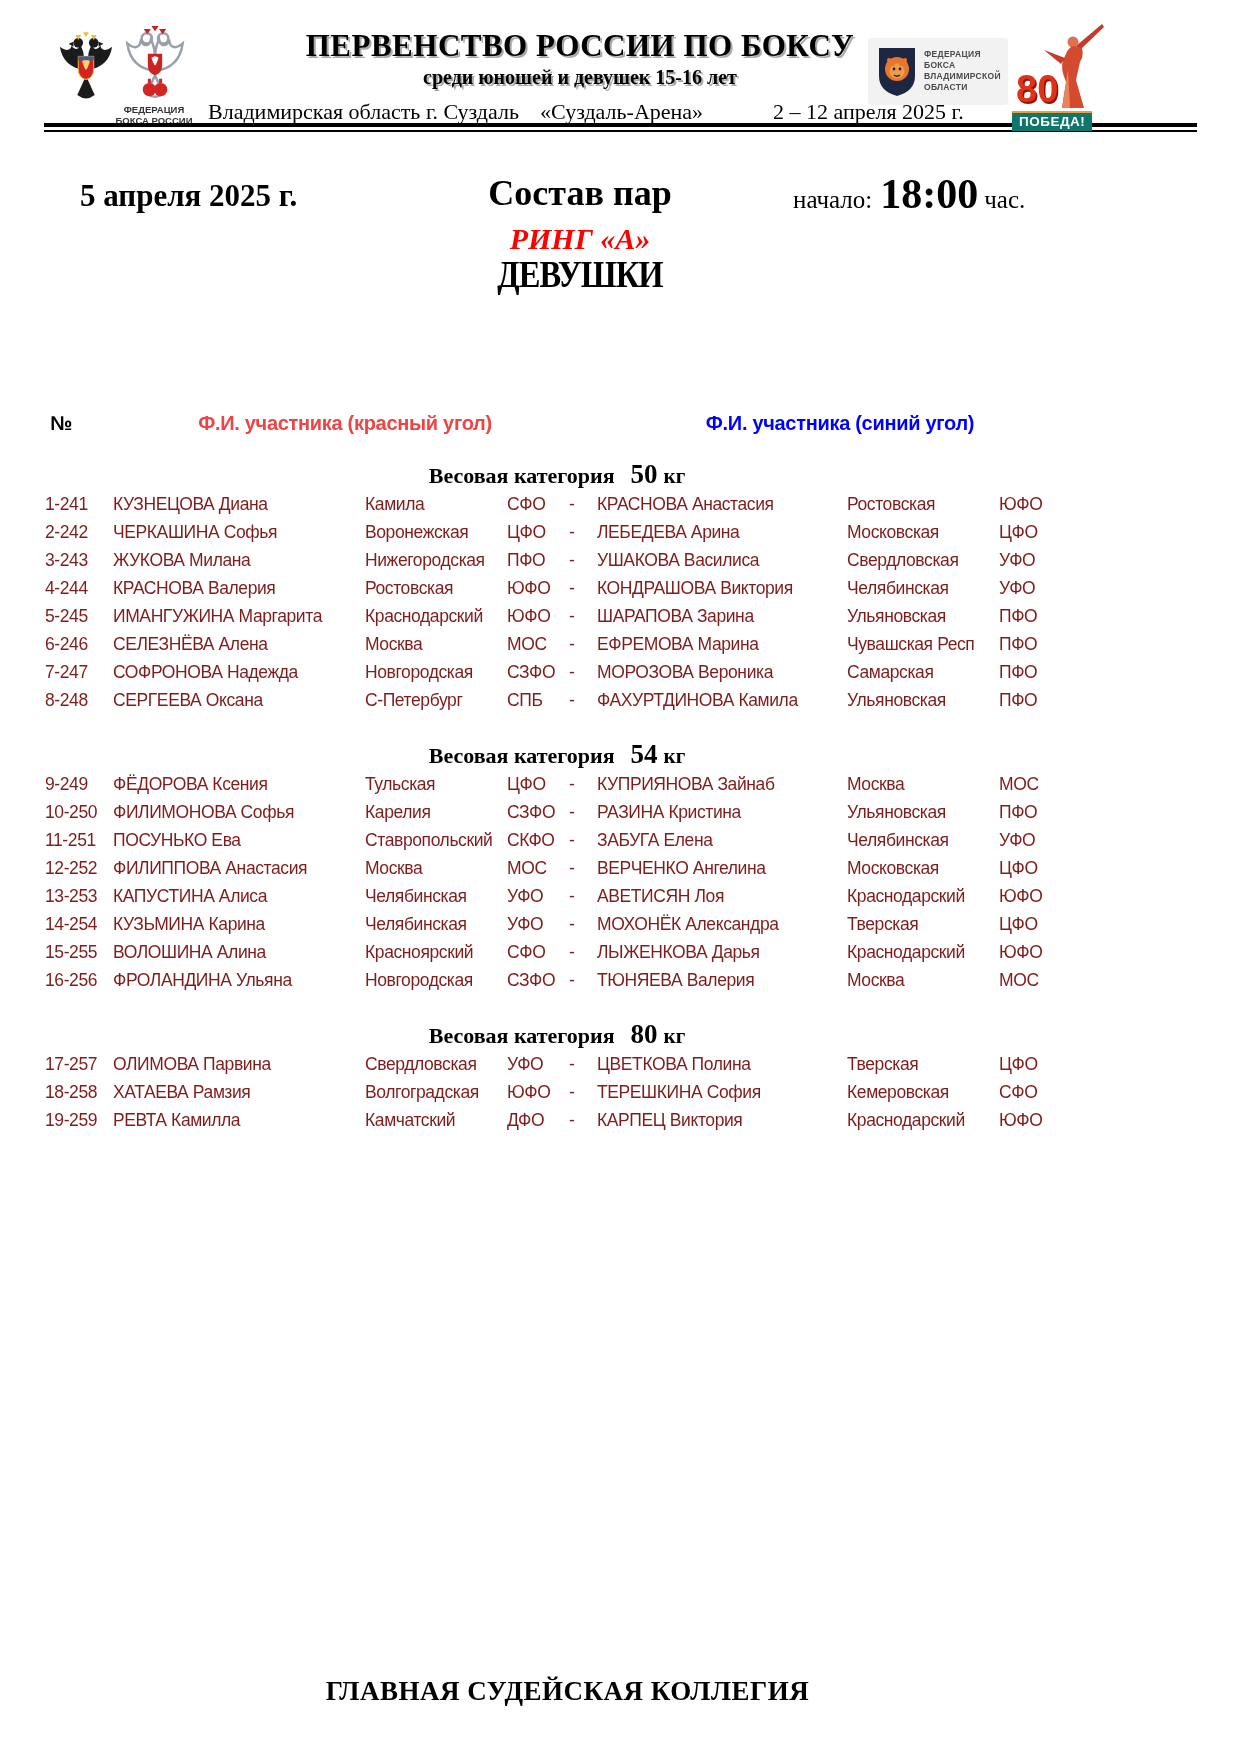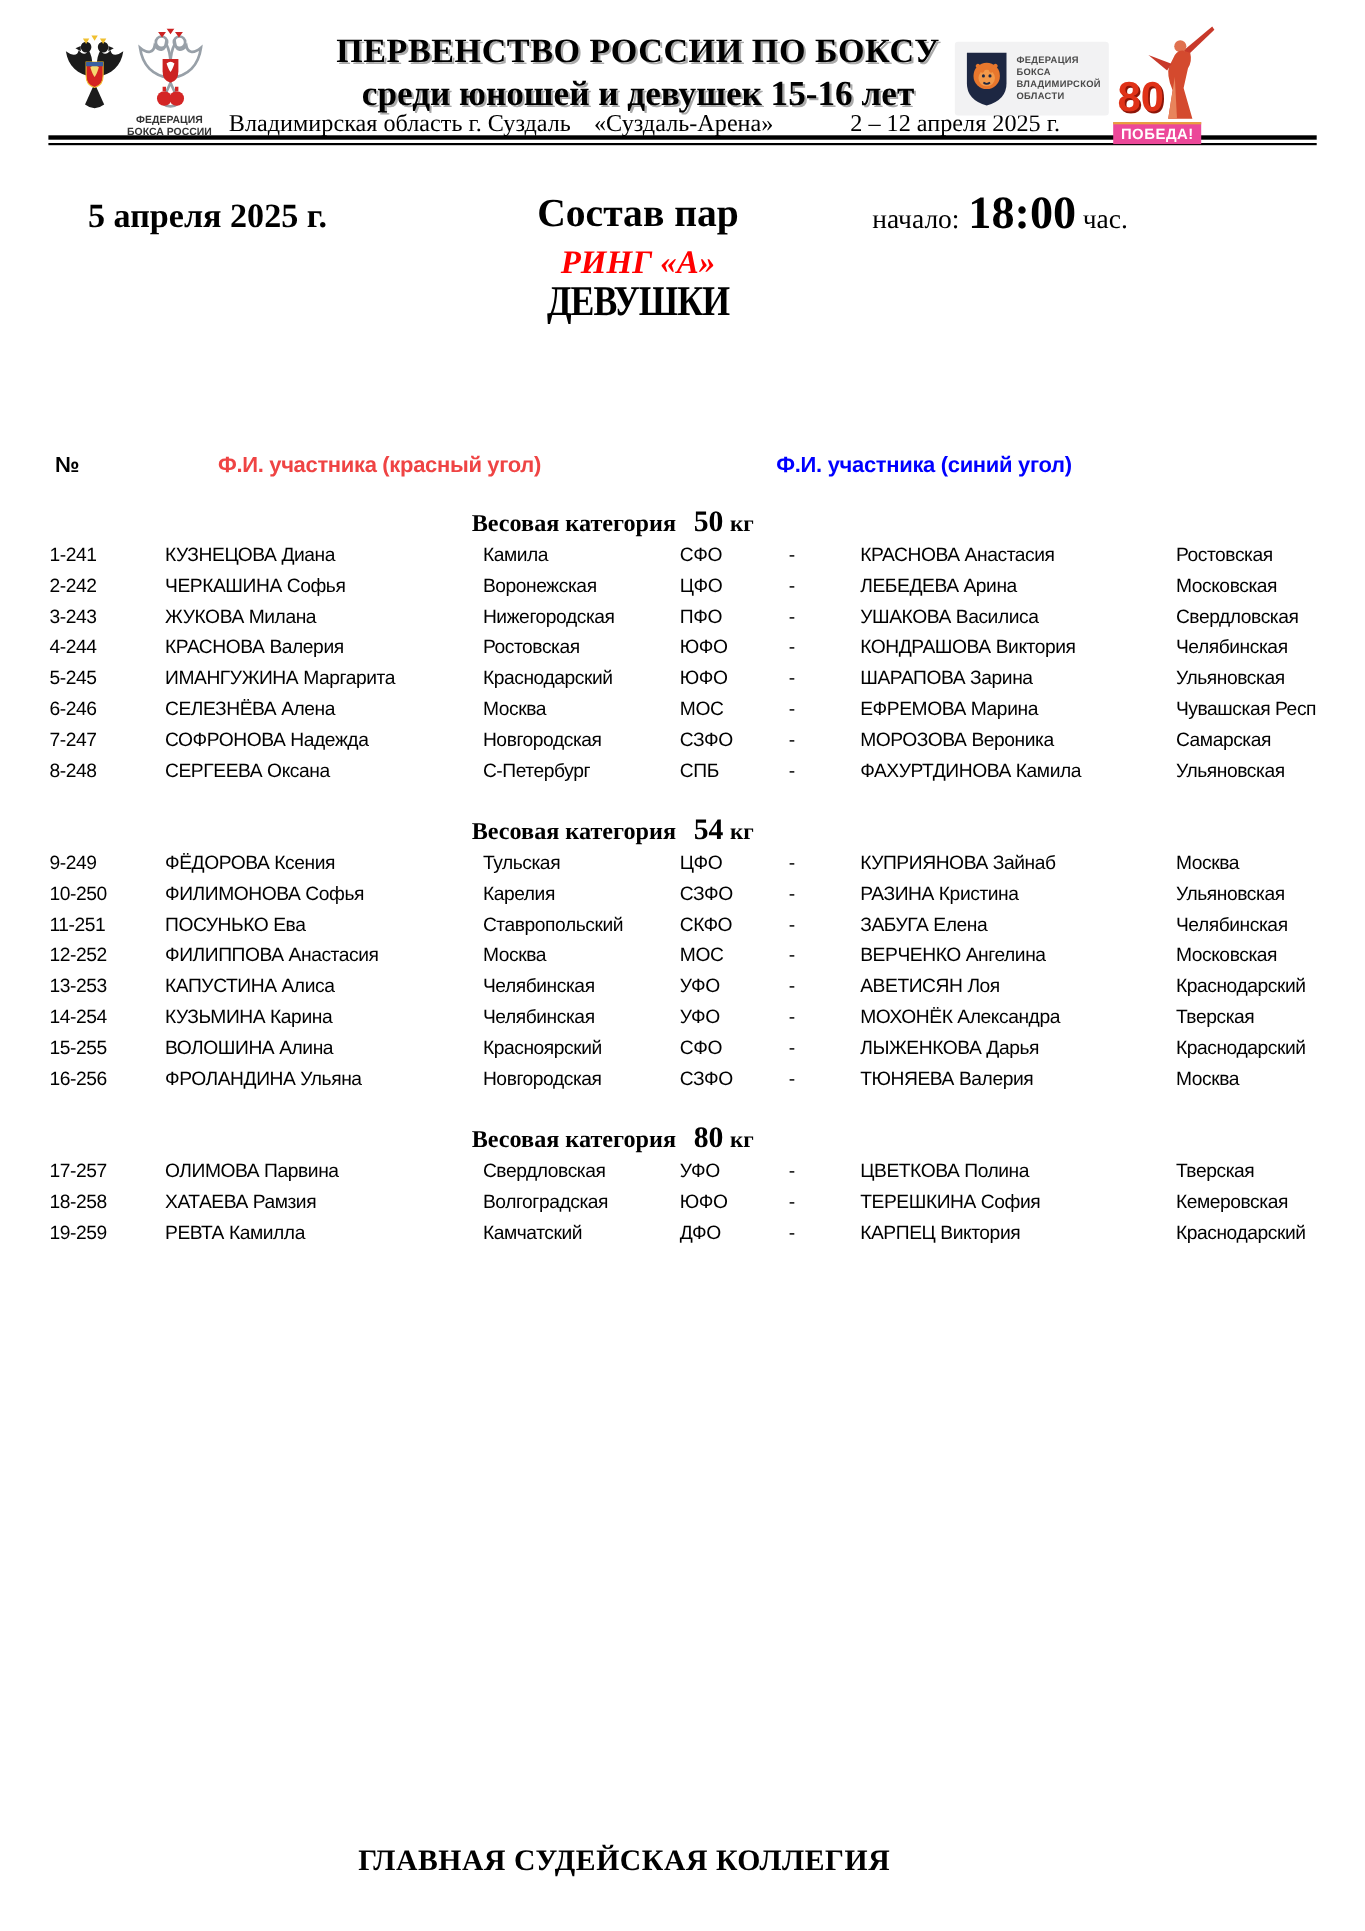--- a/index.html
+++ b/index.html
@@ -5,37 +5,37 @@
   html,body{margin:0;padding:0;background:#ffffff;}
   .page{position:relative;width:1241px;height:1755px;background:#fff;margin:0 auto;
         font-family:"Liberation Serif",serif;color:#000;overflow:hidden;}
 
   
   .emblem{position:absolute;}
   .fed-caption{position:absolute;left:96px;top:105px;width:116px;text-align:center;
     font-family:"Liberation Sans",sans-serif;font-weight:bold;font-size:9.5px;line-height:10.5px;color:#333;}
   .masthead{position:absolute;left:300px;top:28px;width:560px;text-align:center;}
   .masthead .l1{font-size:31px;font-weight:bold;letter-spacing:.5px;text-shadow:2px 2px 0 #aaa;}
-  .masthead .l2{font-size:32px;font-weight:bold;margin-top:2px;text-shadow:2px 2px 0 #aaa;}
+  .masthead .l2{font-size:20px;font-weight:bold;margin-top:2px;text-shadow:2px 2px 0 #aaa;}
   .info-line{position:absolute;top:99px;font-size:22px;white-space:nowrap;}
   .info-location{left:208px;}
   .info-venue{left:540px;}
   .info-dates{left:773px;}
   .rule-thick{position:absolute;left:44px;width:1153px;top:123px;height:4px;background:#000;}
   .rule-thin{position:absolute;left:44px;width:1153px;top:130px;height:1.5px;background:#000;}
 
   .vlad-logo{position:absolute;left:868px;top:38px;width:140px;height:67px;background:#f2f2f3;border-radius:3px;}
   .vlad-logo svg{position:absolute;left:9px;top:8px;}
   .vlad-text{position:absolute;left:56px;top:11px;font-family:"Liberation Sans",sans-serif;
     font-size:8.5px;line-height:11px;font-weight:bold;color:#4a4a4a;letter-spacing:.3px;}
   .victory-logo{position:absolute;left:1012px;top:20px;width:96px;height:110px;}
   .victory-logo svg{position:absolute;right:-2px;top:0;}
   .victory-80{position:absolute;left:4px;top:50px;font-family:"Liberation Sans",sans-serif;
     font-weight:bold;font-size:38px;color:#e03218;text-shadow:1.5px 1.5px 0 #8c1508;line-height:38px;}
-  .victory-banner{position:absolute;left:0;top:91px;background:#ec4899;color:#fff;
+  .victory-banner{position:absolute;left:0;top:91px;background:#0f766e;color:#fff;
     font-family:"Liberation Sans",sans-serif;font-weight:bold;font-size:13.5px;
     padding:1px 7px 2px;border-top:2px solid #e8a23c;letter-spacing:.5px;}
 
   
   .event-date{position:absolute;left:80px;top:178px;font-size:31px;font-weight:bold;}
   .event-title{position:absolute;left:400px;top:172px;width:360px;text-align:center;font-size:36px;font-weight:bold;}
   .event-start{position:absolute;left:793px;top:170px;width:280px;display:flex;align-items:baseline;white-space:nowrap;}
   .start-label{font-size:25px;}
   .start-time{font-size:42px;font-weight:bold;margin:0 6px 0 8px;}
   .start-unit{font-size:25px;}
@@ -52,21 +52,21 @@
 
   .pairs-table{position:absolute;left:45px;top:458px;width:1024px;}
   .cat-block{margin:0;}
   .cat-block + .cat-block{margin-top:24px;}
   .cat-header{text-align:center;height:32px;line-height:32px;font-weight:bold;}
   .cat-label{font-size:22px;}
   .cat-weight{font-size:27px;margin-left:16px;}
   .cat-unit{font-size:21px;margin-left:6px;}
   .pair-row{display:grid;grid-template-columns:68px 252px 142px 62px 28px 250px 152px 70px;
     height:28px;align-items:center;font-family:"Liberation Sans",sans-serif;
-    font-size:17.5px;letter-spacing:-.4px;color:#000000;white-space:nowrap;gap:37px;}
+    font-size:17.5px;letter-spacing:-.4px;color:#7f1d1d;white-space:nowrap;}
   .cell-dash{text-align:left;}
 
   
   .footer-line{position:absolute;left:0;top:1676px;width:1135px;text-align:center;
     font-size:27px;font-weight:bold;letter-spacing:.5px;}
 </style>
 </head>
 <body>
 
 <div class="page">

